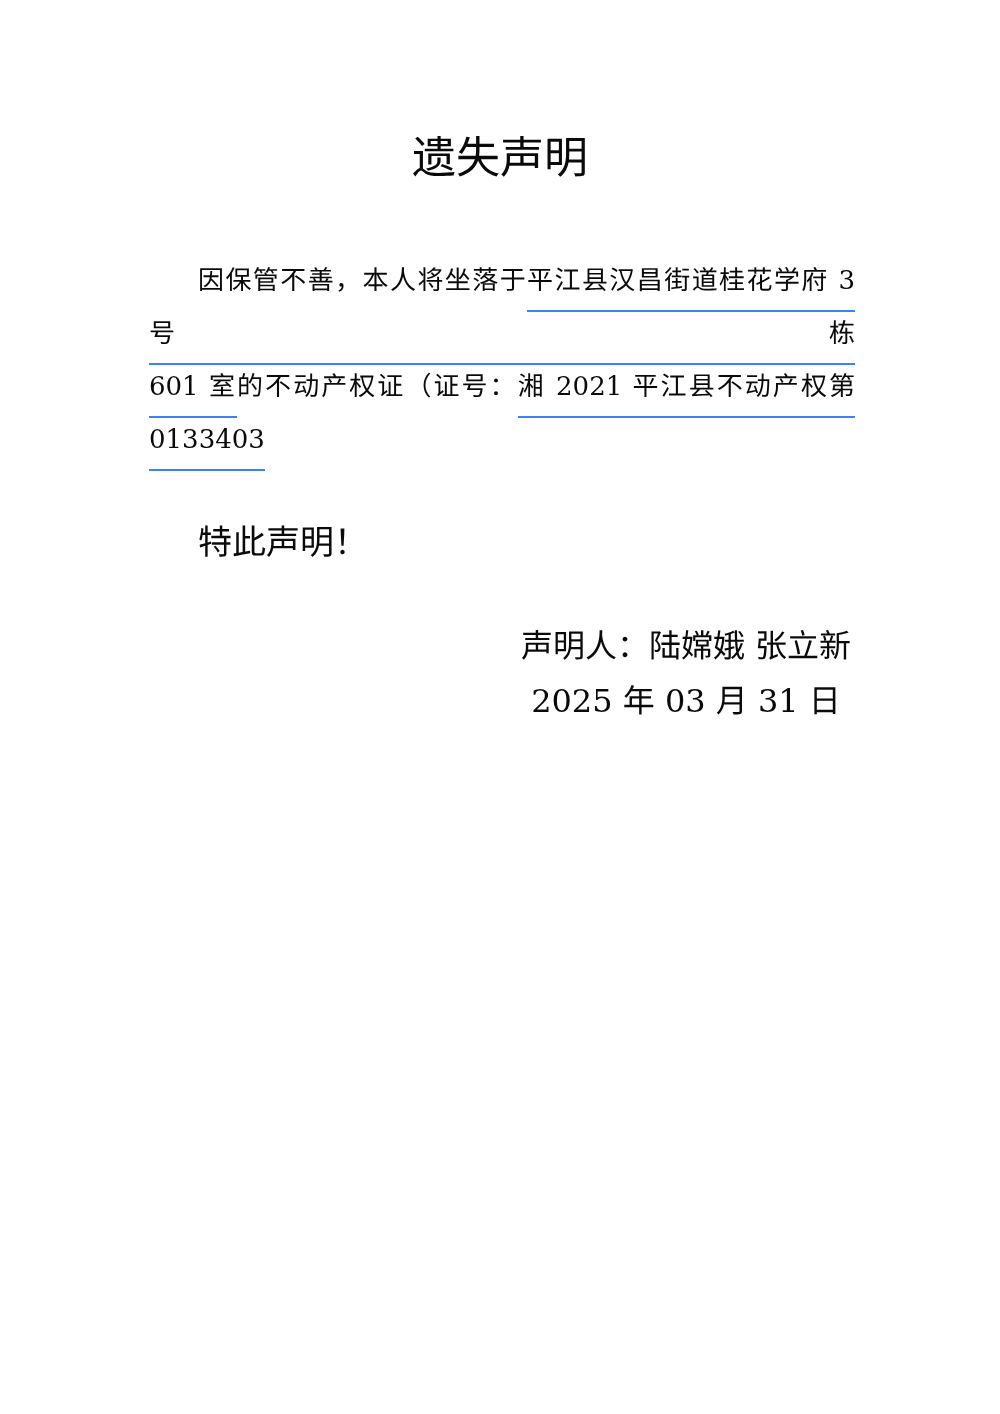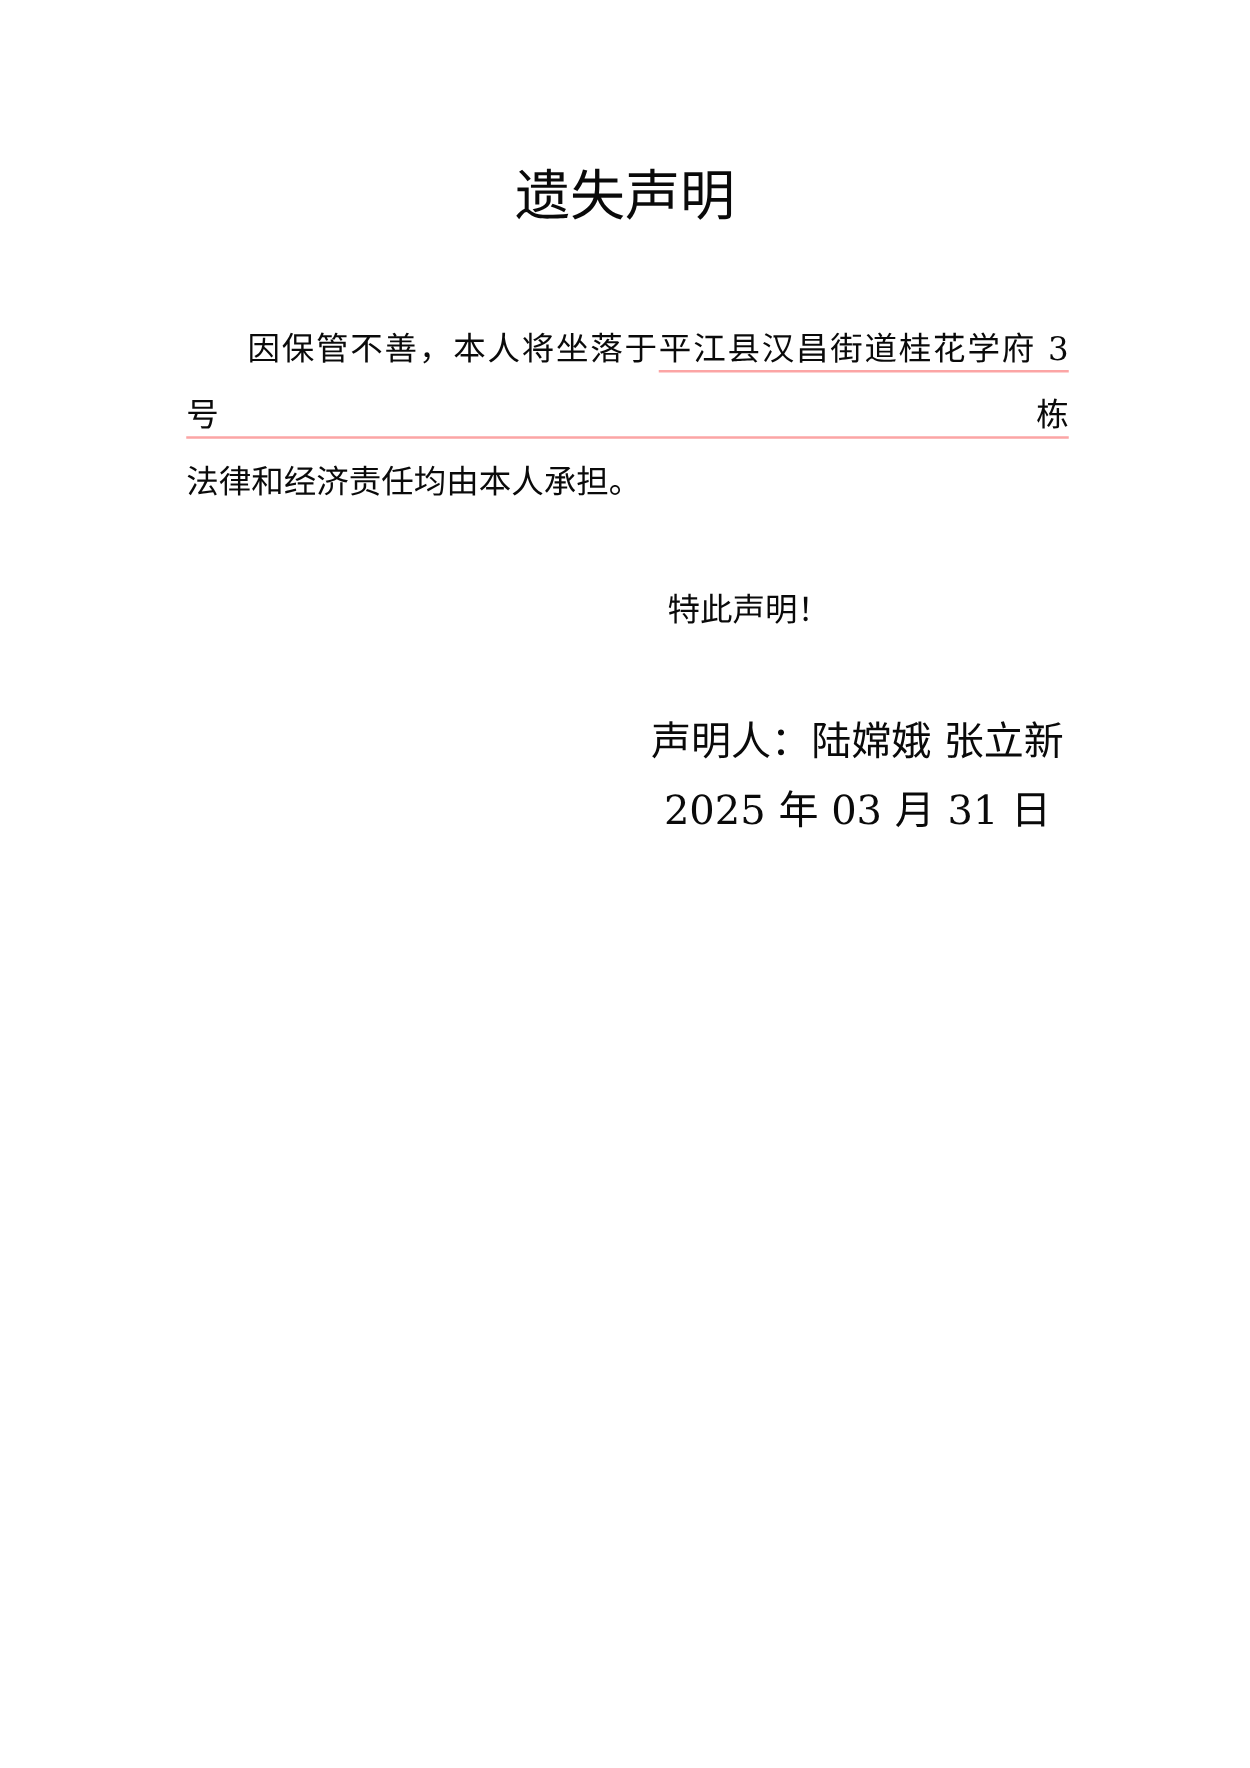--- a/index.html
+++ b/index.html
@@ -37,29 +37,28 @@
     text-align-last: justify;
   }
   .body-line.first-line {
     text-indent: 49px;
   }
   .body-line.last-line {
     text-align: left;
     text-align-last: left;
   }
   .u {
-    border-bottom: 2px solid #fca5a5;
-    padding-bottom: 1px;
+    border-bottom: 2px solid #3b82f6;
+    padding-bottom: 15px;
   }
   .closing {
     margin: 50px 0 0 198px;
-    font-size: 26px;
+    font-size: 34px;
     line-height: 53px;
     color: #0a0a0a;
-    text-align: center;
   }
   .signature {
     margin: 50px 0 0 486px;
     width: 400px;
     text-align: center;
     font-size: 32px;
     line-height: 55px;
     color: #0a0a0a;
   }
   .signature .sig-line,
@@ -73,26 +72,26 @@
 <div class="page">
 
   <h1 class="doc-title">遗失声明</h1>
 
   <div class="doc-body">
 
     <div class="body-line first-line">
       <span>因保管不善，本人将坐落于</span><span class="u">平江县汉昌街道桂花学府 3 号栋</span>
     </div>
 
+    <div class="body-line">
+      <span class="u">601 室</span><span>的不动产权证（证号：</span><span class="u">湘 2021 平江县不动产权第 0133403</span>
+    </div>
 
 
 
-    <div class="body-line last-line">
-      <span>法律和经济责任均由本人承担。</span>
-    </div>
 
   </div>
 
   <div class="closing">特此声明！</div>
 
   <div class="signature">
     <div class="sig-line">
       <span>声明人：</span><span>陆嫦娥 张立新</span>
     </div>
     <div class="date-line">2025 年 03 月 31 日</div>

